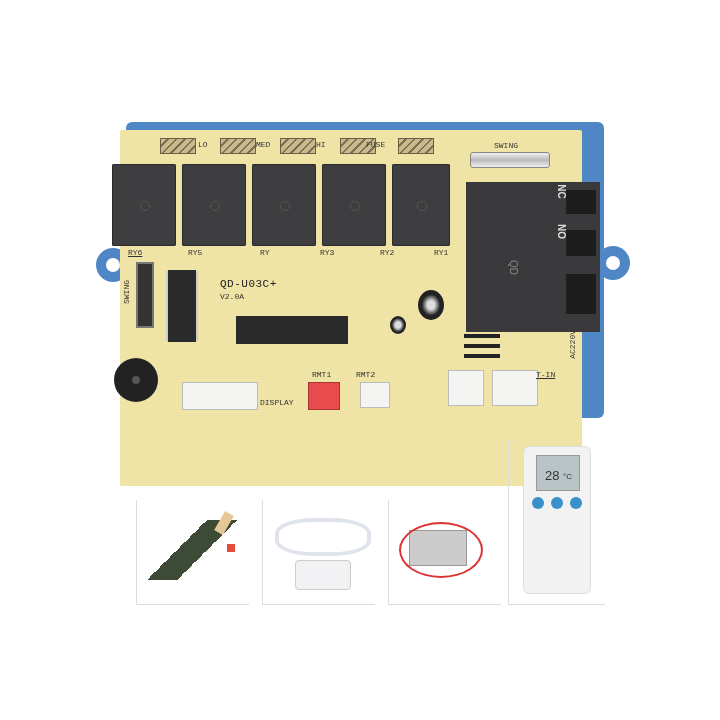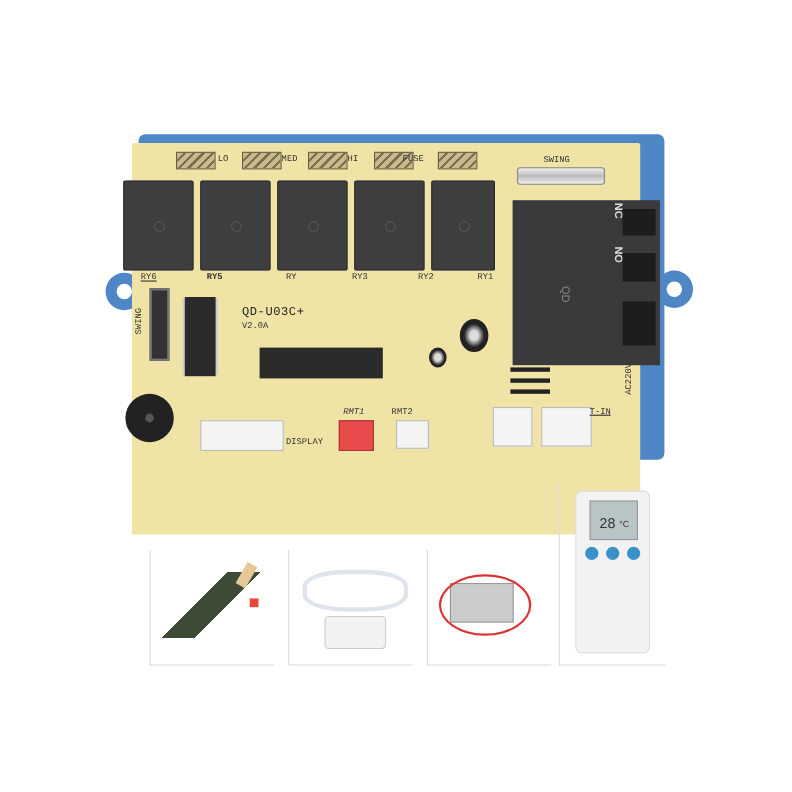--- a/index.html
+++ b/index.html
@@ -40,21 +40,21 @@
 
   <span class="abs silk" style="left:374px;top:11px;">SWING</span>
   <div class="abs" style="left:350px;top:22px;width:78px;height:14px;background:linear-gradient(#eee,#bbb,#eee);border-radius:3px;border:1px solid #888;"></div>
 
   <div class="abs relay" style="left:-8px;top:34px;width:64px;height:82px;"></div>
   <div class="abs relay" style="left:62px;top:34px;width:64px;height:82px;"></div>
   <div class="abs relay" style="left:132px;top:34px;width:64px;height:82px;"></div>
   <div class="abs relay" style="left:202px;top:34px;width:64px;height:82px;"></div>
   <div class="abs relay" style="left:272px;top:34px;width:58px;height:82px;"></div>
   <span class="abs silk" style="left:8px;top:118px;text-decoration:underline;">RY6</span>
-  <span class="abs silk" style="left:68px;top:118px;font-weight:bold;">RY5</span>
+  <span class="abs silk" style="left:68px;top:118px;">RY5</span>
   <span class="abs silk" style="left:140px;top:118px;">RY</span>
   <span class="abs silk" style="left:200px;top:118px;">RY3</span>
   <span class="abs silk" style="left:260px;top:118px;">RY2</span>
   <span class="abs silk" style="left:314px;top:118px;">RY1</span>
 
   <div class="abs bigrelay" style="left:346px;top:52px;width:134px;height:150px;">
     <span class="abs" style="left:88px;top:4px;color:#ddd;font-size:10px;font-weight:bold;transform:rotate(90deg);">NC</span>
     <span class="abs" style="left:88px;top:44px;color:#ddd;font-size:10px;font-weight:bold;transform:rotate(90deg);">NO</span>
     <span class="abs" style="left:40px;top:80px;color:#888;font-size:10px;transform:rotate(90deg);">QD</span>
     <div class="abs" style="left:100px;top:8px;width:30px;height:24px;background:#1d1d1d;"></div>
@@ -74,21 +74,21 @@
   <div class="abs" style="left:-6px;top:228px;width:44px;height:44px;border-radius:50%;background:#222;">
     <div class="abs" style="left:18px;top:18px;width:8px;height:8px;border-radius:50%;background:#555;"></div>
   </div>
 
   <div class="abs" style="left:298px;top:160px;width:26px;height:30px;border-radius:50%;background:radial-gradient(#ddd 20%,#222 50%);"></div>
   <div class="abs" style="left:270px;top:186px;width:16px;height:18px;border-radius:50%;background:radial-gradient(#ddd 25%,#222 55%);"></div>
 
   <div class="abs conn" style="left:62px;top:252px;width:74px;height:26px;"></div>
   <span class="abs silk" style="left:140px;top:268px;">DISPLAY</span>
   <div class="abs" style="left:188px;top:252px;width:30px;height:26px;background:#e84b4b;border:1px solid #a33;"></div>
-  <span class="abs silk" style="left:192px;top:240px;font-style:italic;">RMT1</span>
+  <span class="abs silk" style="left:192px;top:240px;">RMT1</span>
   <div class="abs conn" style="left:240px;top:252px;width:28px;height:24px;"></div>
   <span class="abs silk" style="left:236px;top:240px;">RMT2</span>
   <div class="abs conn" style="left:328px;top:240px;width:34px;height:34px;"></div>
   <div class="abs conn" style="left:372px;top:240px;width:44px;height:34px;"></div>
   <span class="abs silk" style="left:416px;top:240px;text-decoration:underline;">T-IN</span>
 
   <div class="abs" style="left:344px;top:204px;width:36px;height:4px;background:#222;"></div>
   <div class="abs" style="left:344px;top:214px;width:36px;height:4px;background:#222;"></div>
   <div class="abs" style="left:344px;top:224px;width:36px;height:4px;background:#222;"></div>
 

